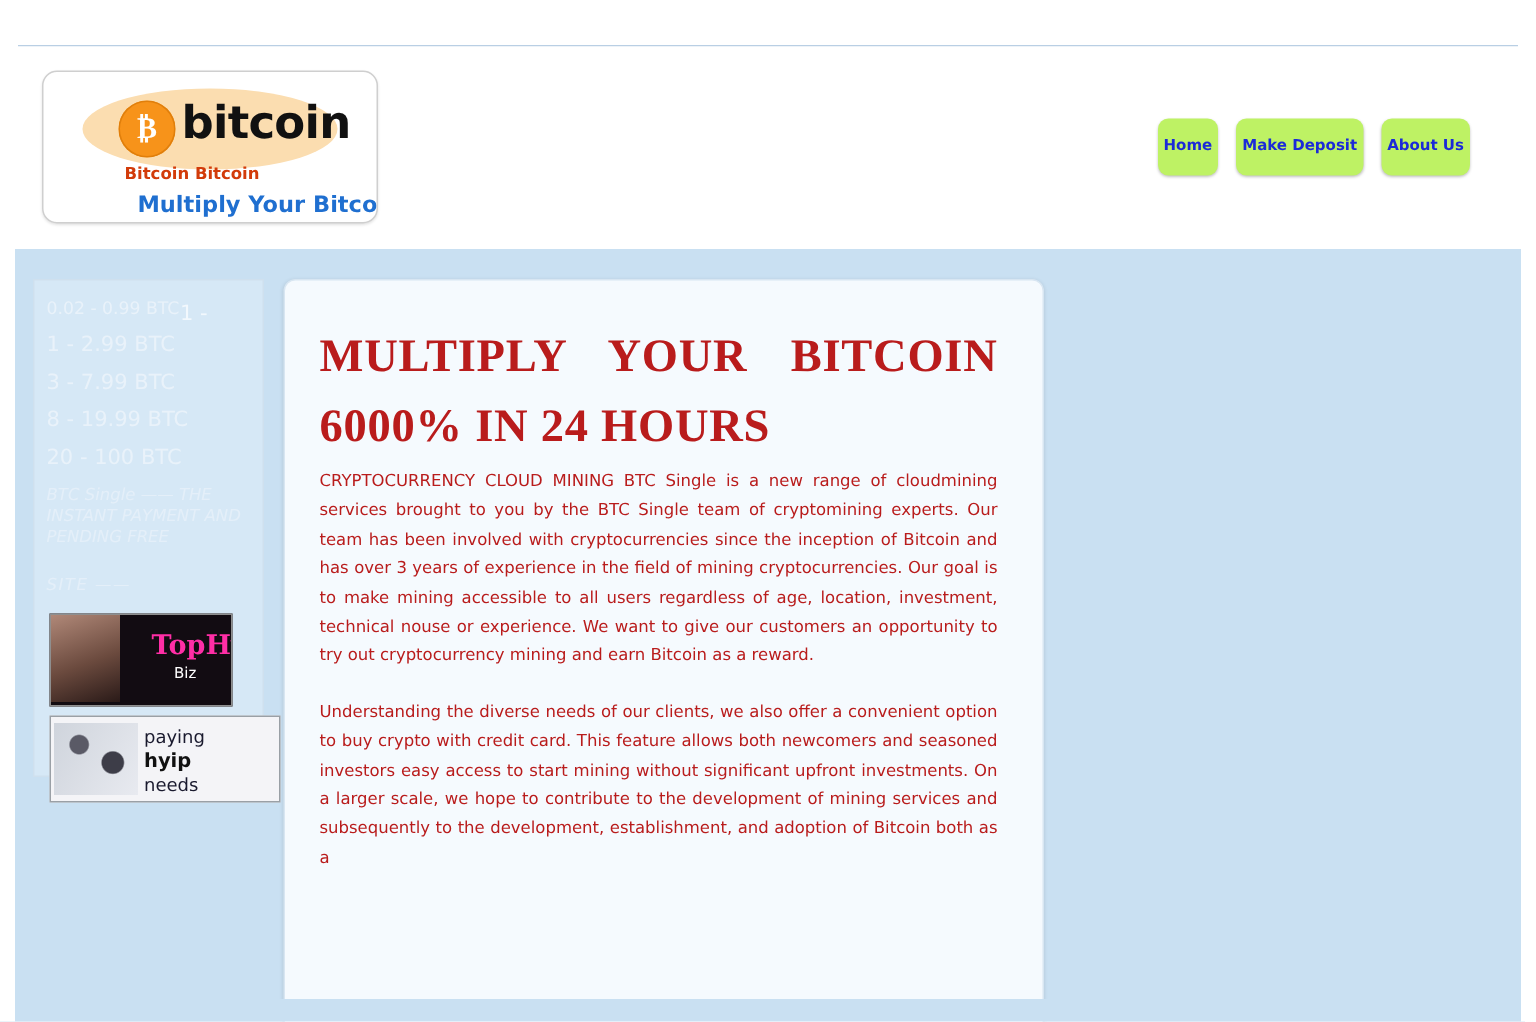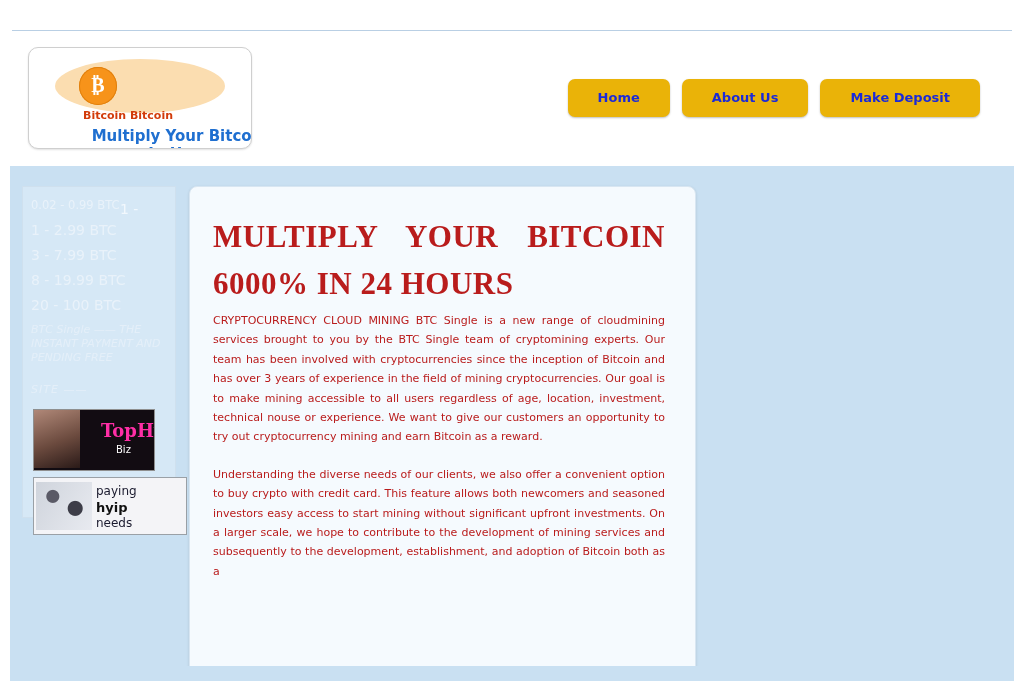--- a/index.html
+++ b/index.html
@@ -117,27 +117,27 @@
     margin-left: 44px;
   }
   .nav {
     position: absolute;
     right: 44px;
     top: 48px;
     display: flex;
     gap: 12px;
   }
   .nav-btn {
-    background: #eab308;
+    background: #bef264;
     color: #1b2ad8;
     border: none;
     border-radius: 7px;
     height: 38px;
-    padding: 0 30px;
-    font-size: 13px;
+    padding: 0 4px;
+    font-size: 10px;
     font-weight: bold;
     font-family: "DejaVu Sans", sans-serif;
     cursor: pointer;
     line-height: 38px;
     text-align: center;
     white-space: nowrap;
     overflow: hidden;
     box-shadow: 0 1px 2px rgba(0,0,0,0.25);
   }
   
@@ -322,29 +322,30 @@
   <div class="top-rule"></div>
 
   <div class="header">
 
     <div class="logo-box">
       <div class="logo-inner">
         <div class="logo-ellipse"></div>
         <div class="logo-coin">
           <span>₿</span>
         </div>
+        <div class="logo-word">bitcoin</div>
         <div class="logo-sub1">Bitcoin Bitcoin</div>
         <div class="logo-sub2">Multiply Your Bitcoins In Hours</div>
       </div>
     </div>
 
     <div class="nav">
       <div class="nav-btn">Home</div>
+      <div class="nav-btn">Make Deposit</div>
       <div class="nav-btn">About Us</div>
-      <div class="nav-btn">Make Deposit</div>
     </div>
 
   </div>
 
   <div class="body-area">
 
     <div class="sidebar">
       <div class="rate-list">
         <div class="rate-line small">0.02 - 0.99 BTC</div>
         <div class="rate-line">1 - 2.99 BTC</div>

